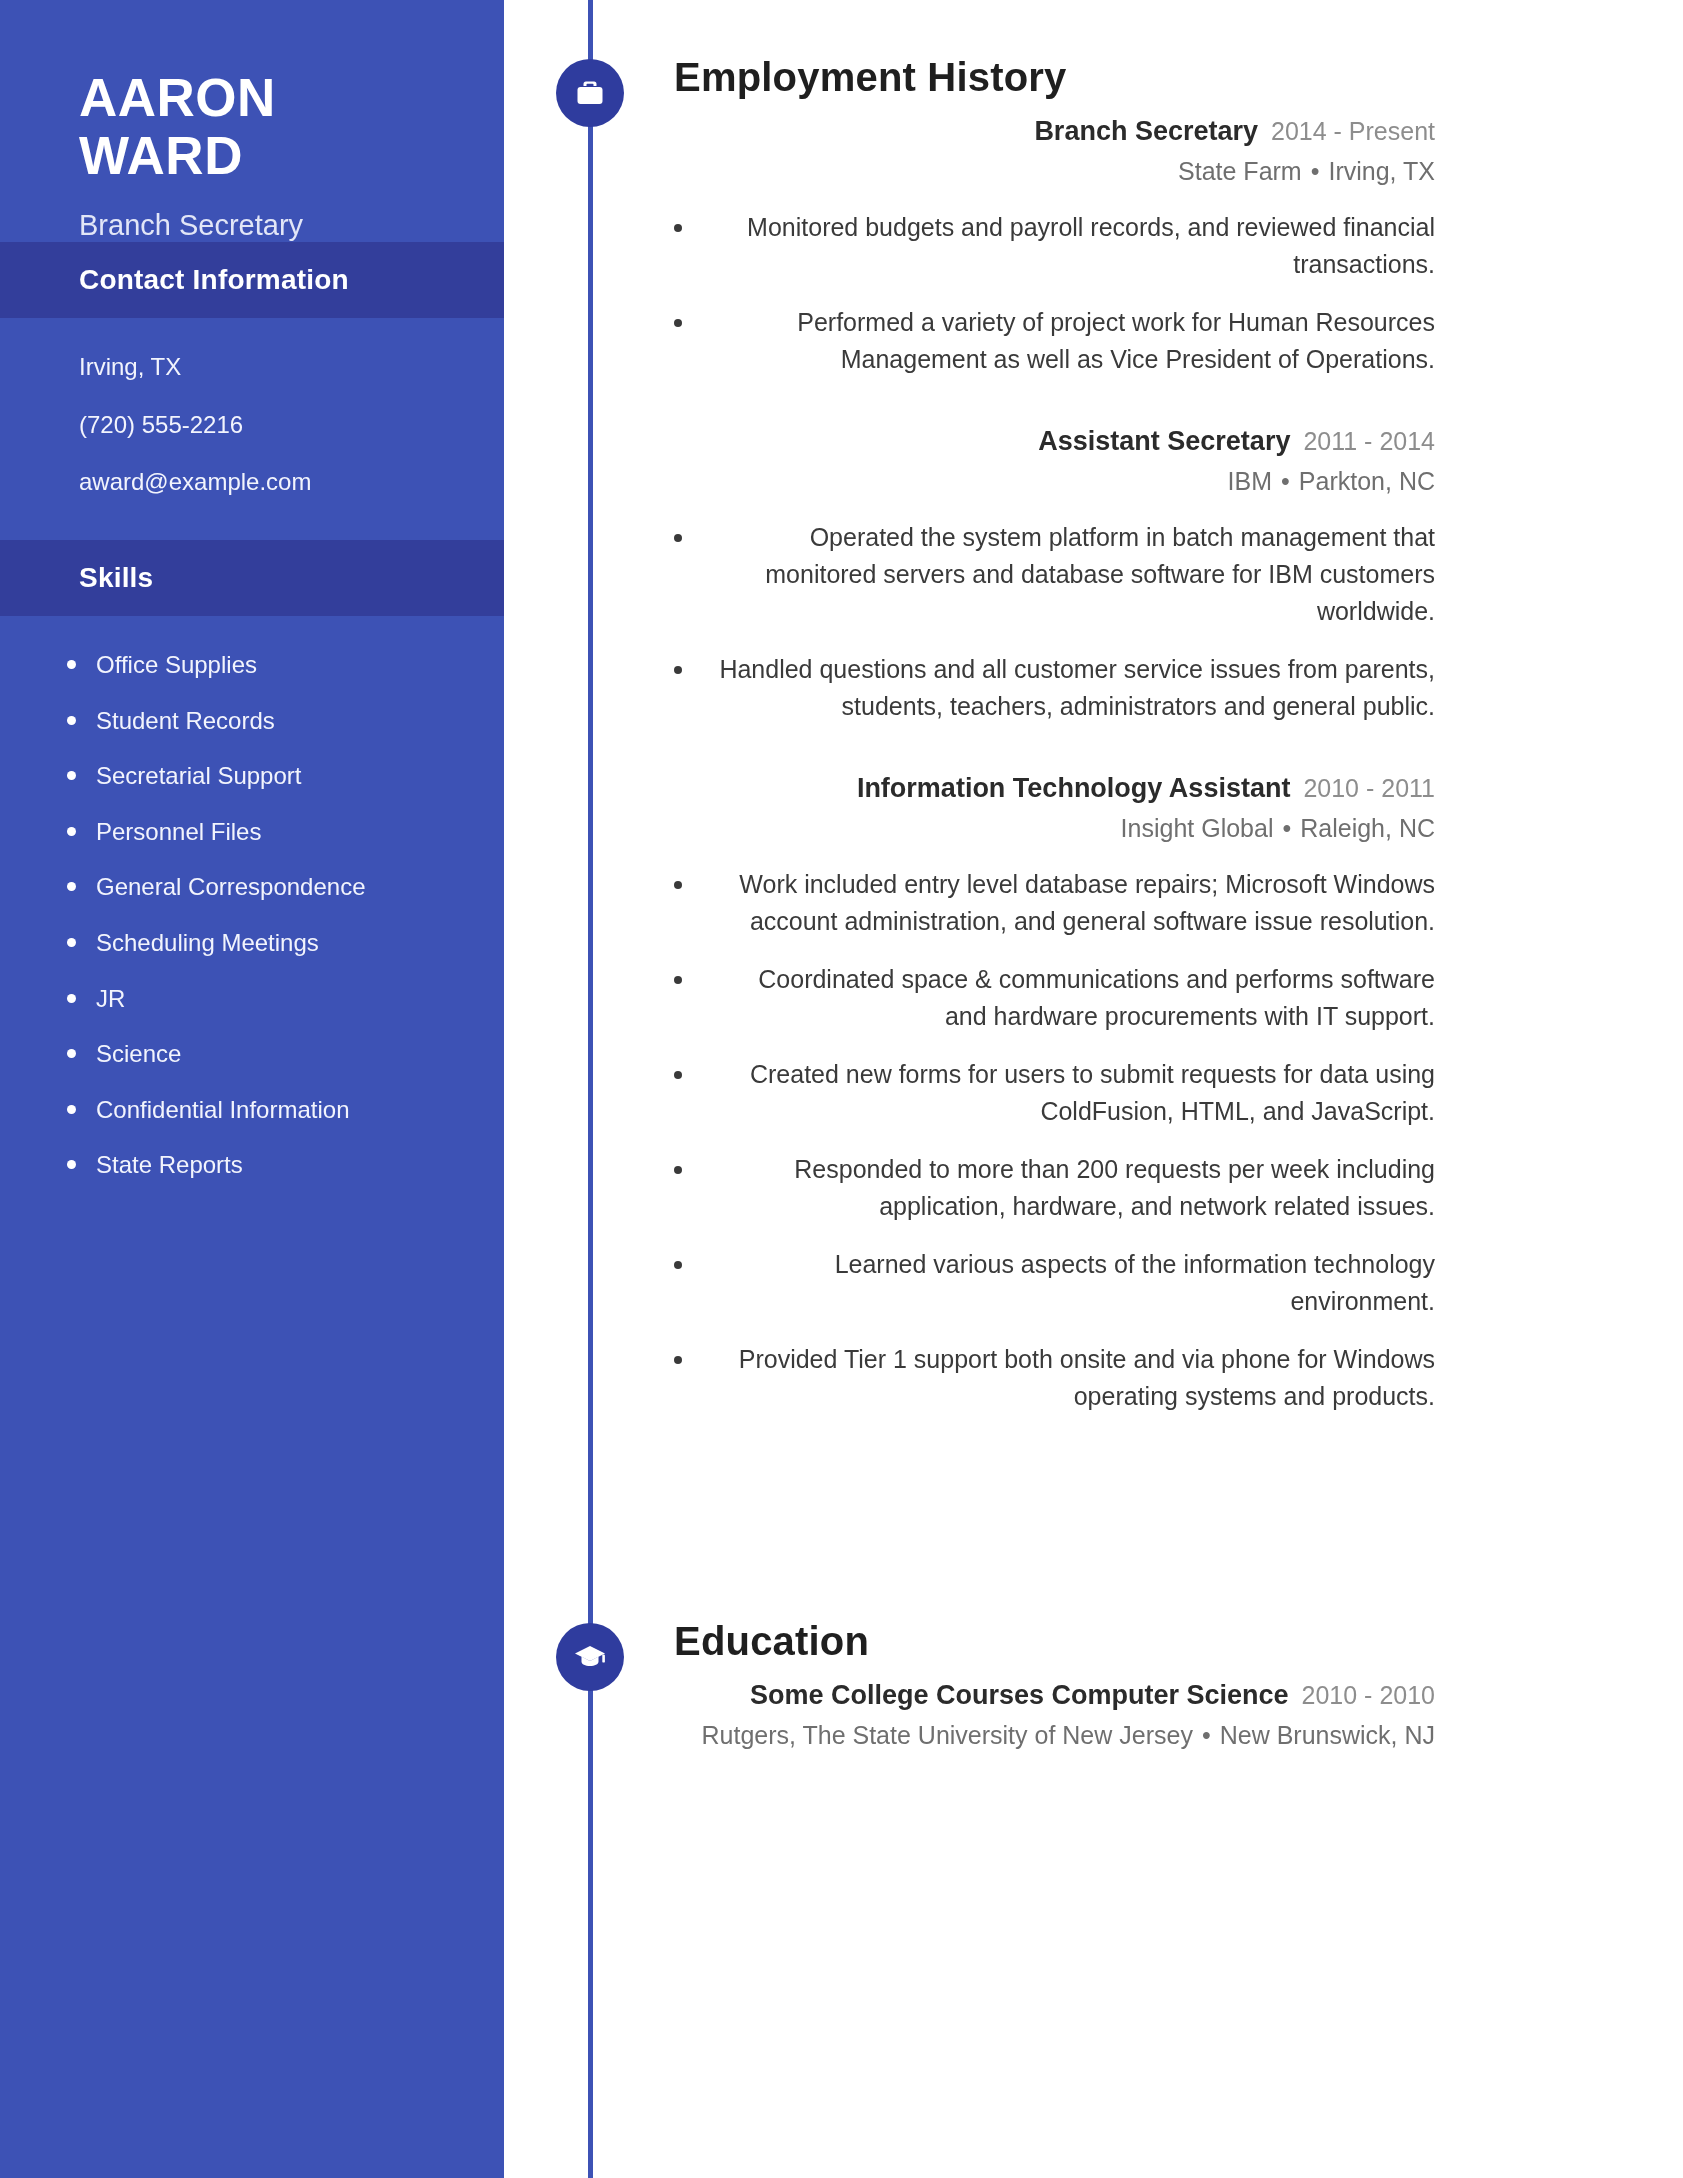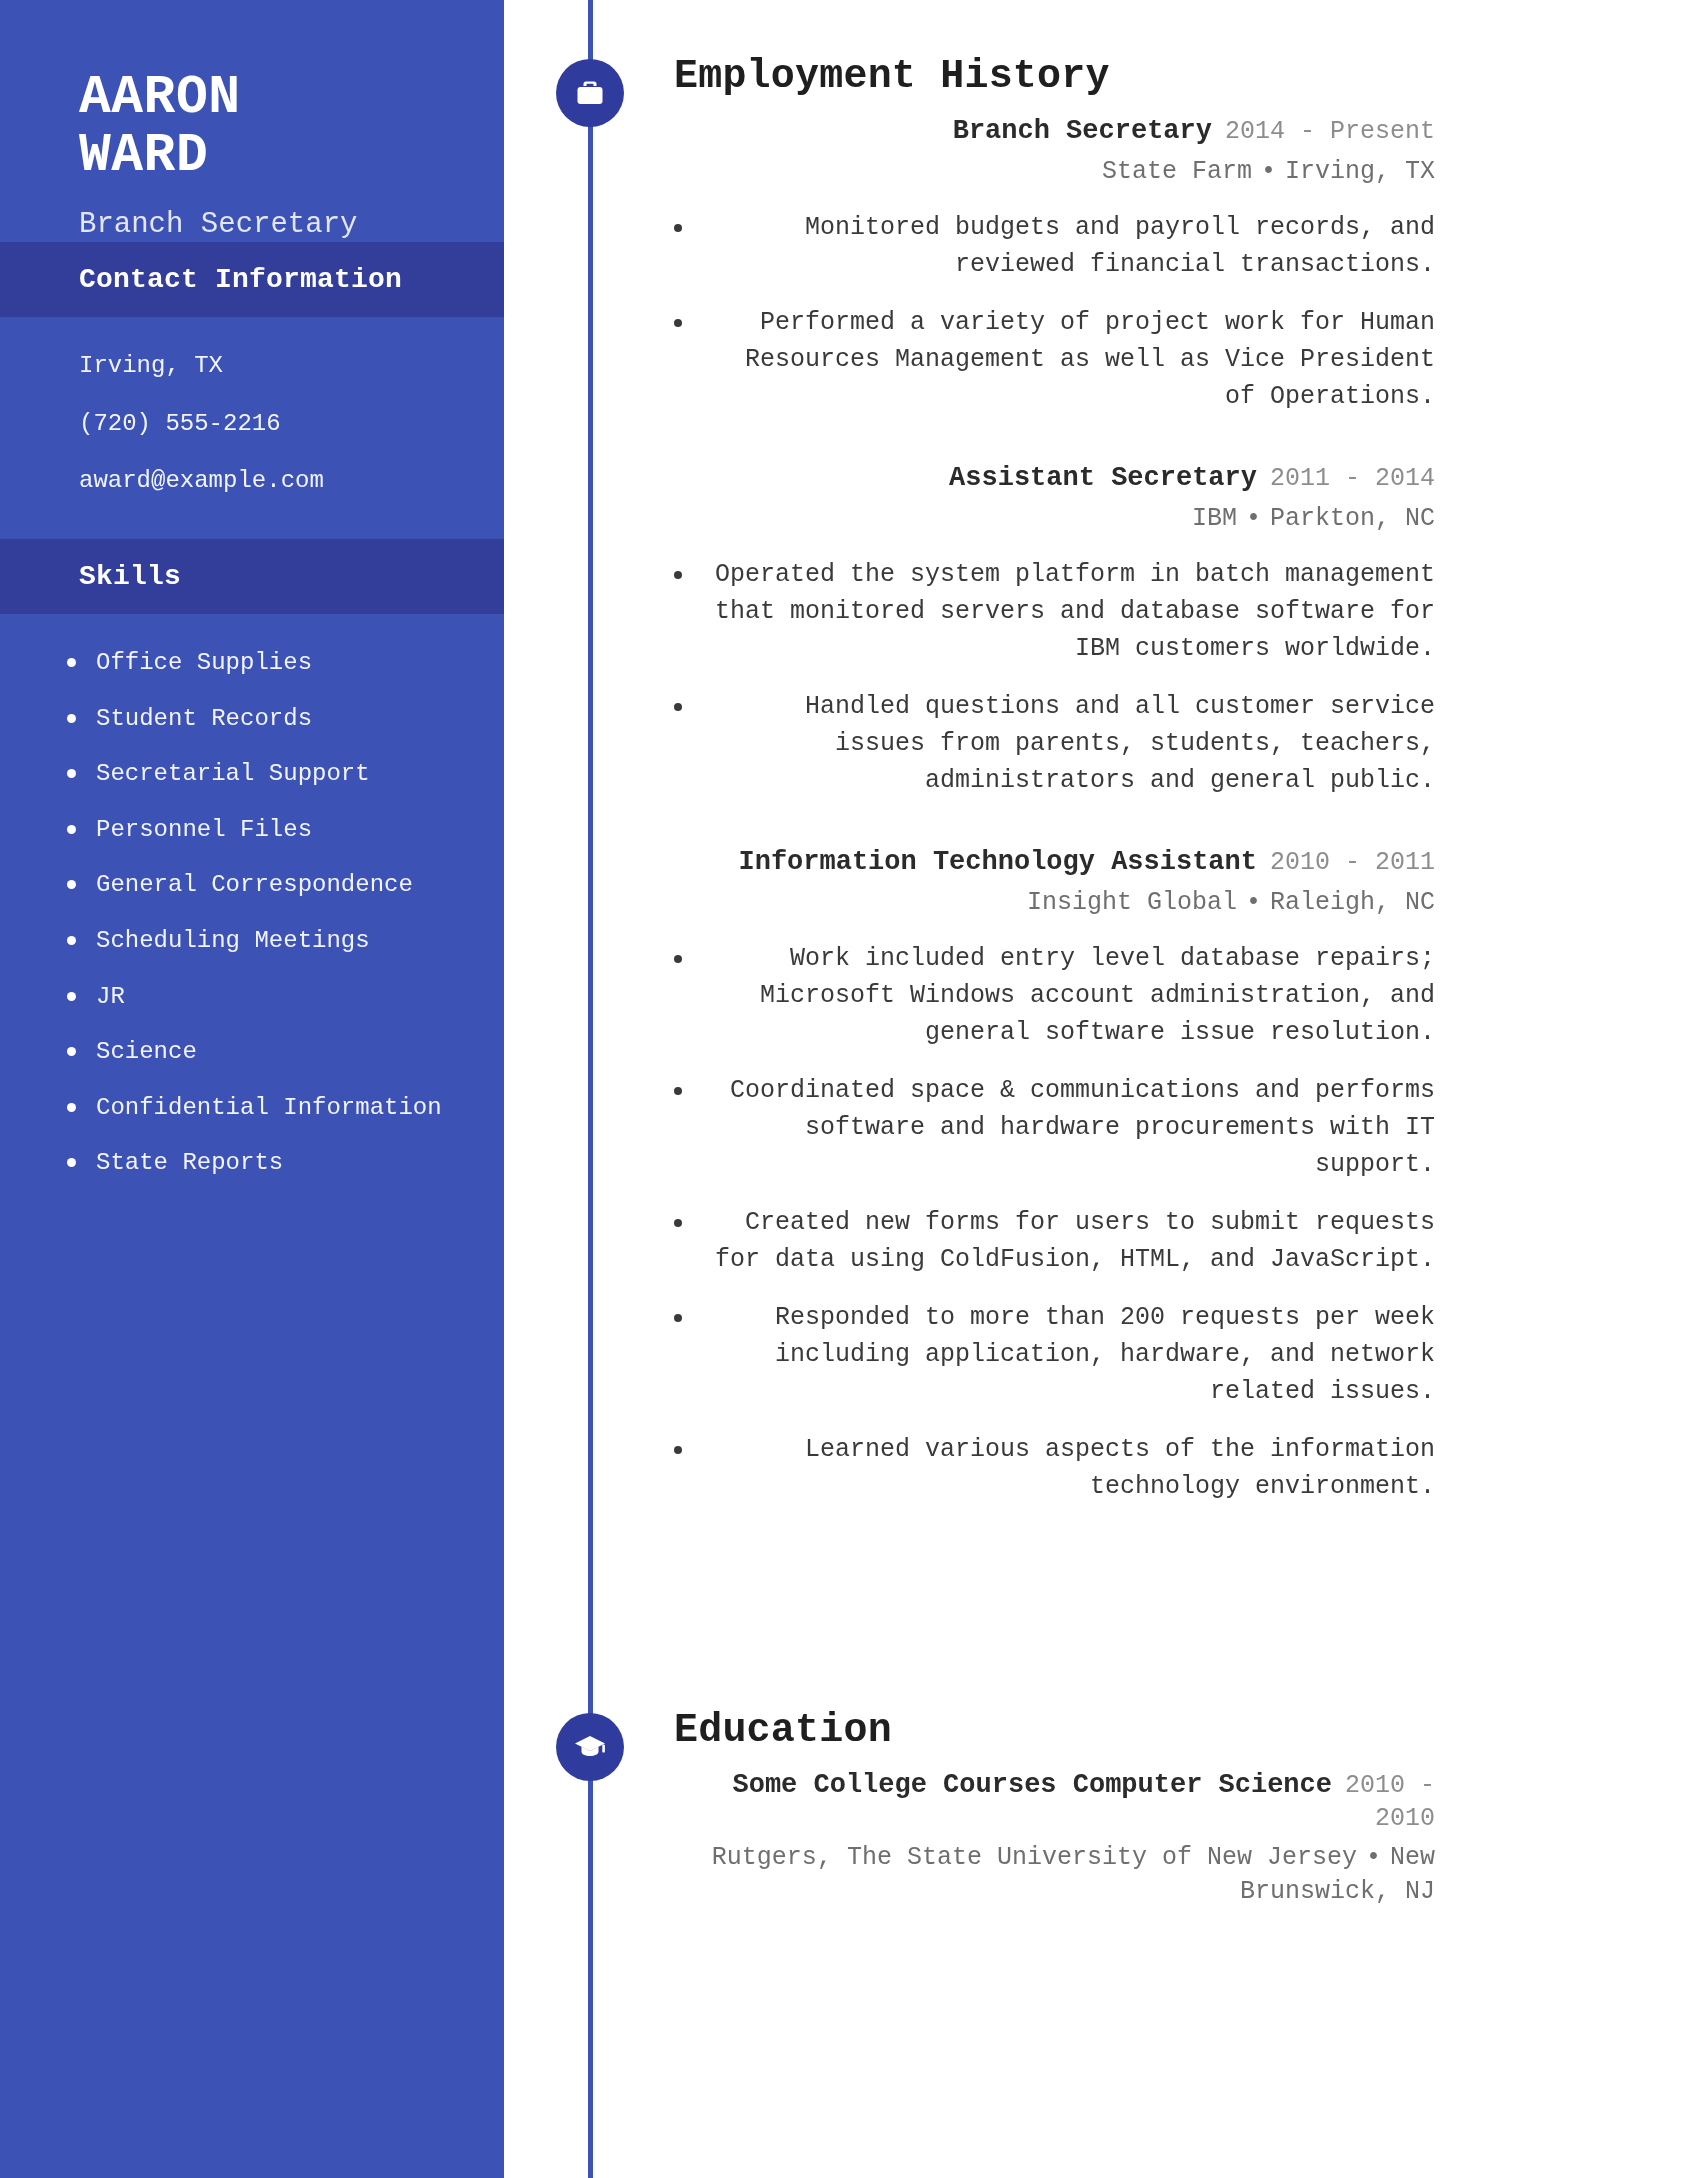--- a/index.html
+++ b/index.html
@@ -10,21 +10,20 @@
     font-family:"Liberation Sans", sans-serif;
   }
 
   .page {
     position:relative;
     width:1534px;
     min-height:2178px;
     background:#ffffff;
     display:flex;
     align-items:stretch;
-    font-family:Liberation Mono, monospace;
   }
 
   
   .sidebar {
     width:504px;
     flex:0 0 504px;
     background:#3d52b5;
     color:#ffffff;
     position:relative;
   }
@@ -331,20 +330,24 @@
             <span class="b-text">Created new forms for users to submit requests for data using ColdFusion, HTML, and JavaScript.</span>
           </div>
           <div class="bullet">
             <span class="b-dot"></span>
             <span class="b-text">Responded to more than 200 requests per week including application, hardware, and network related issues.</span>
           </div>
           <div class="bullet">
             <span class="b-dot"></span>
             <span class="b-text">Learned various aspects of the information technology environment.</span>
           </div>
+          <div class="bullet">
+            <span class="b-dot"></span>
+            <span class="b-text">Provided Tier 1 support both onsite and via phone for Windows operating systems and products.</span>
+          </div>
         </div>
       </div>
 
     </section>
 
     <section class="section education">
 
       <div class="marker">
         <svg width="34" height="28" viewBox="0 0 34 28" aria-hidden="true">
           <path d="M17 3 L32 10.5 L17 18 L2 10.5 Z" fill="#ffffff"></path>

